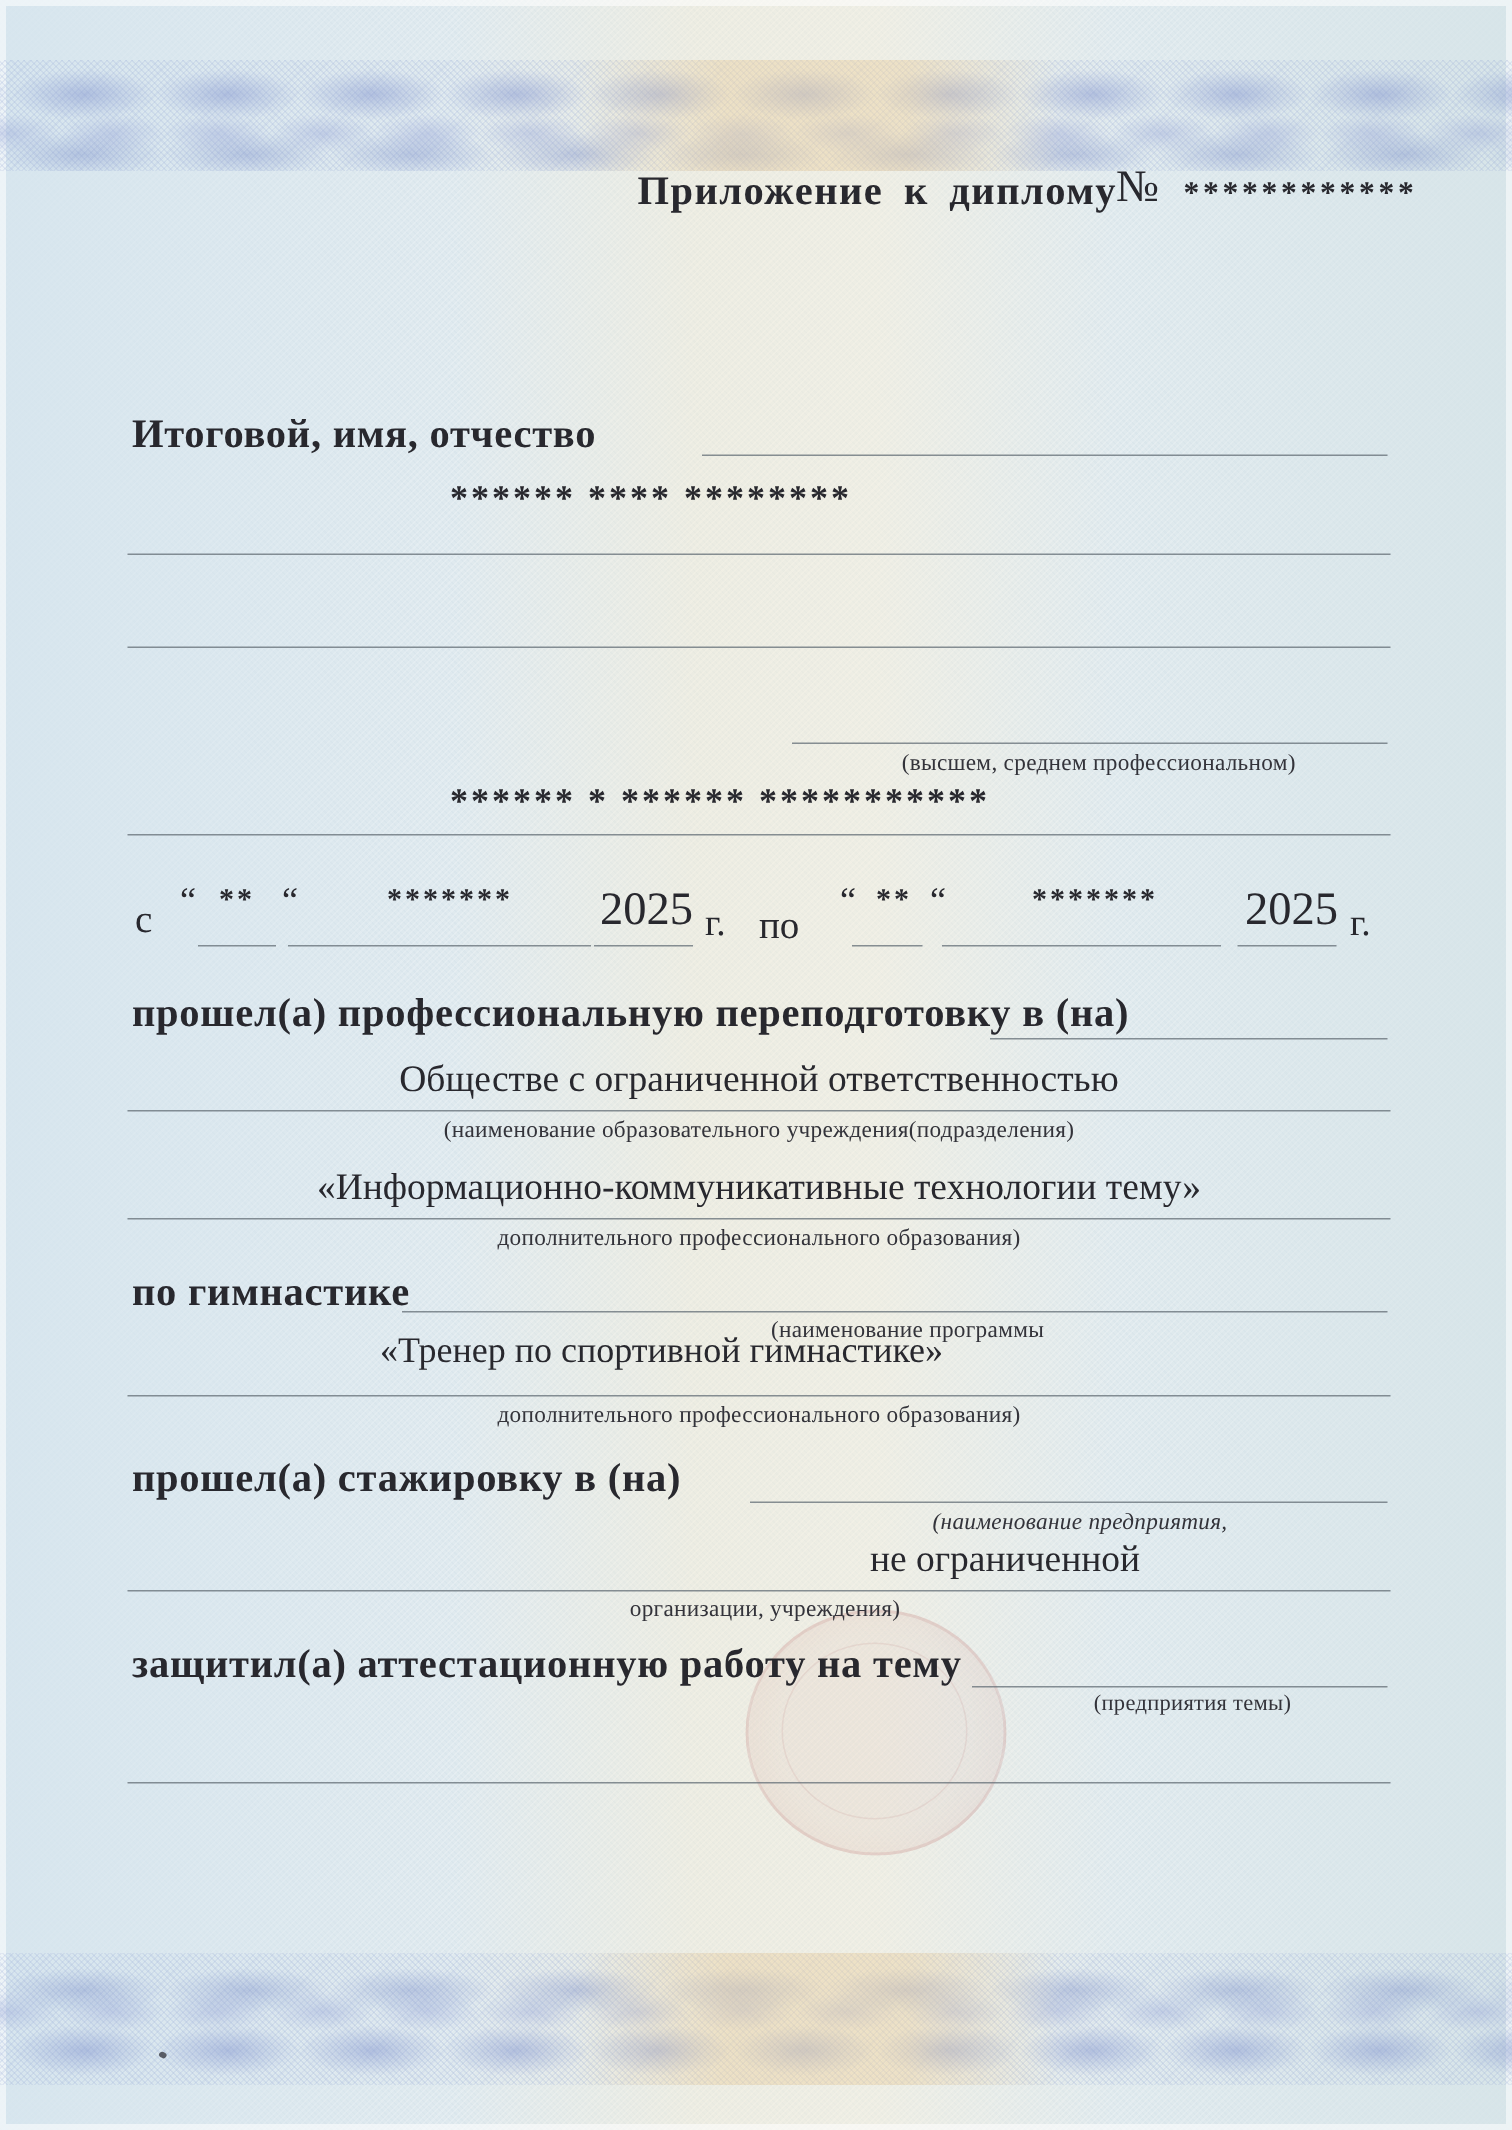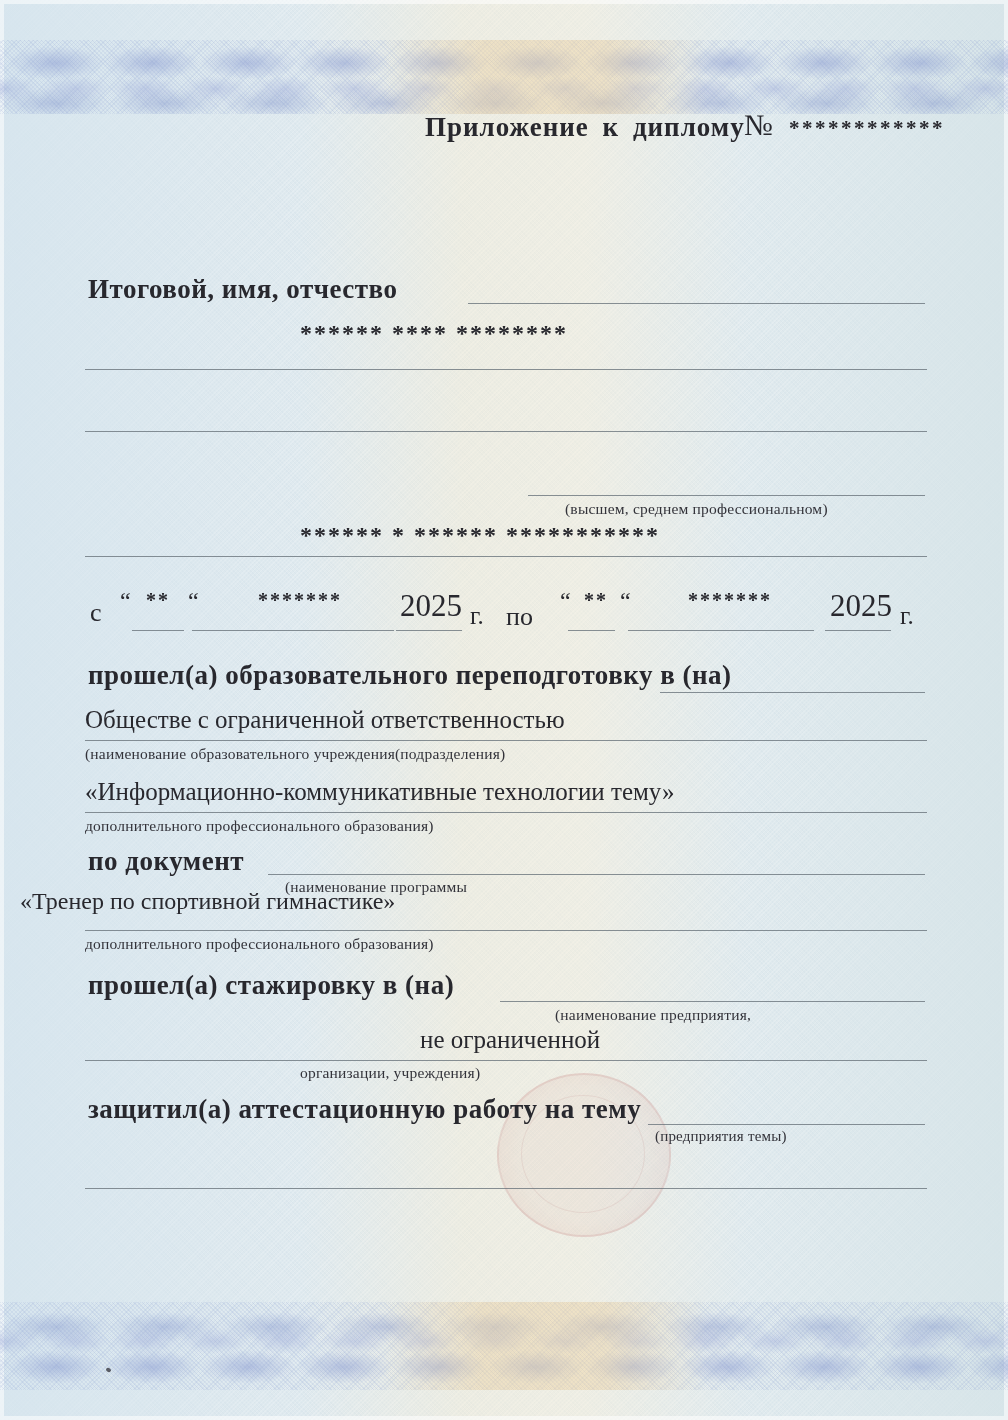--- a/index.html
+++ b/index.html
@@ -39,21 +39,21 @@
     border:2px solid rgba(195,135,135,.22);
     background:radial-gradient(circle, rgba(215,160,150,.10) 55%, rgba(215,160,150,.16) 72%, rgba(215,160,150,0) 74%);
   }
   .seal-inner{
     position:absolute;left:22px;top:20px;width:122px;height:116px;border-radius:50%;
     border:1px solid rgba(195,135,135,.16);
   }
   .speck{position:absolute;left:106px;top:1368px;width:5px;height:4px;background:#3c3c44;border-radius:60% 40% 55% 45%;transform:rotate(35deg);opacity:.8;}
 
   .abs{position:absolute;white-space:nowrap;}
-  .ctr{white-space:nowrap;}
+  .ctr{text-align:center;white-space:nowrap;}
   .lbl{font-size:27px;letter-spacing:.5px;font-weight:bold;}
   .val{font-size:24px;}
   .stars{font-weight:600;letter-spacing:2px;}
   .cap{font-size:15.5px;color:#33333a;letter-spacing:.2px;}
   .rule{position:absolute;height:0;border-top:1px solid rgba(104,114,122,.78);}
 
   
   .t-title{left:425px;top:112px;font-size:27px;letter-spacing:1px;word-spacing:6px;}
   .t-no{left:744px;top:108px;font-size:30px;}
   .t-num{left:789px;top:116px;font-size:21px;letter-spacing:2.5px;font-weight:600;}
@@ -110,21 +110,21 @@
   .prog-v1{left:85px;top:836px;width:842px;font-size:24px;}
   .rule-prog{left:268px;top:874px;width:657px;}
   .prog-c1{left:285px;top:878px;width:640px;}
   .prog-v2{left:20px;top:888px;width:842px;font-size:24px;}
   .rule-f6{left:85px;top:930px;width:842px;}
   .prog-c2{left:85px;top:935px;width:842px;}
 
   
   .int-label{left:88px;top:970px;}
   .rule-int{left:500px;top:1001px;width:425px;}
-  .int-c1{left:555px;top:1006px;width:330px;}
+  .int-c1{left:555px;top:1006px;width:330px;font-style:italic;}
   .int-v{left:420px;top:1026px;width:500px;font-size:25px;}
   .rule-f7{left:85px;top:1060px;width:842px;}
   .int-c2{left:300px;top:1064px;width:420px;}
 
   
   .th-label{left:88px;top:1094px;}
   .rule-th{left:648px;top:1124px;width:277px;}
   .th-c{left:655px;top:1128px;width:280px;font-size:15px;}
   .th-v{left:85px;top:1146px;width:842px;font-size:25px;}
   .rule-f8{left:85px;top:1188px;width:842px;}
@@ -170,30 +170,30 @@
   <div class="abs d-month2 stars">*******</div>
   <div class="abs d-year2">2025</div>
   <div class="abs d-g2">г.</div>
   <div class="rule du du1"></div>
   <div class="rule du du2"></div>
   <div class="rule du du3"></div>
   <div class="rule du du4"></div>
   <div class="rule du du5"></div>
   <div class="rule du du6"></div>
 
-  <div class="abs retr-label lbl">прошел(а) образовательного переподготовку в (на)</div>
+  <div class="abs retr-label lbl">прошел(а) профессиональную переподготовку в (на)</div>
   <div class="rule rule-retr"></div>
   <div class="abs org1 ctr">Обществе с ограниченной ответственностью</div>
   <div class="rule rule-f4"></div>
   <div class="abs orgc1 cap ctr">(наименование образовательного учреждения(подразделения)</div>
   <div class="abs org2 ctr">«Информационно-коммуникативные технологии тему»</div>
   <div class="rule rule-f5"></div>
   <div class="abs orgc2 cap ctr">дополнительного профессионального образования)</div>
 
-  <div class="abs prog-label lbl">по документ</div>
+  <div class="abs prog-label lbl">по гимнастике</div>
   <div class="rule rule-prog"></div>
   <div class="abs prog-c1 cap ctr">(наименование программы</div>
   <div class="abs prog-v2 ctr">«Тренер по спортивной гимнастике»</div>
   <div class="rule rule-f6"></div>
   <div class="abs prog-c2 cap ctr">дополнительного профессионального образования)</div>
 
   <div class="abs int-label lbl">прошел(а) стажировку в (на)</div>
   <div class="rule rule-int"></div>
   <div class="abs int-c1 cap ctr">(наименование предприятия,</div>
   <div class="abs int-v ctr">не ограниченной</div>

